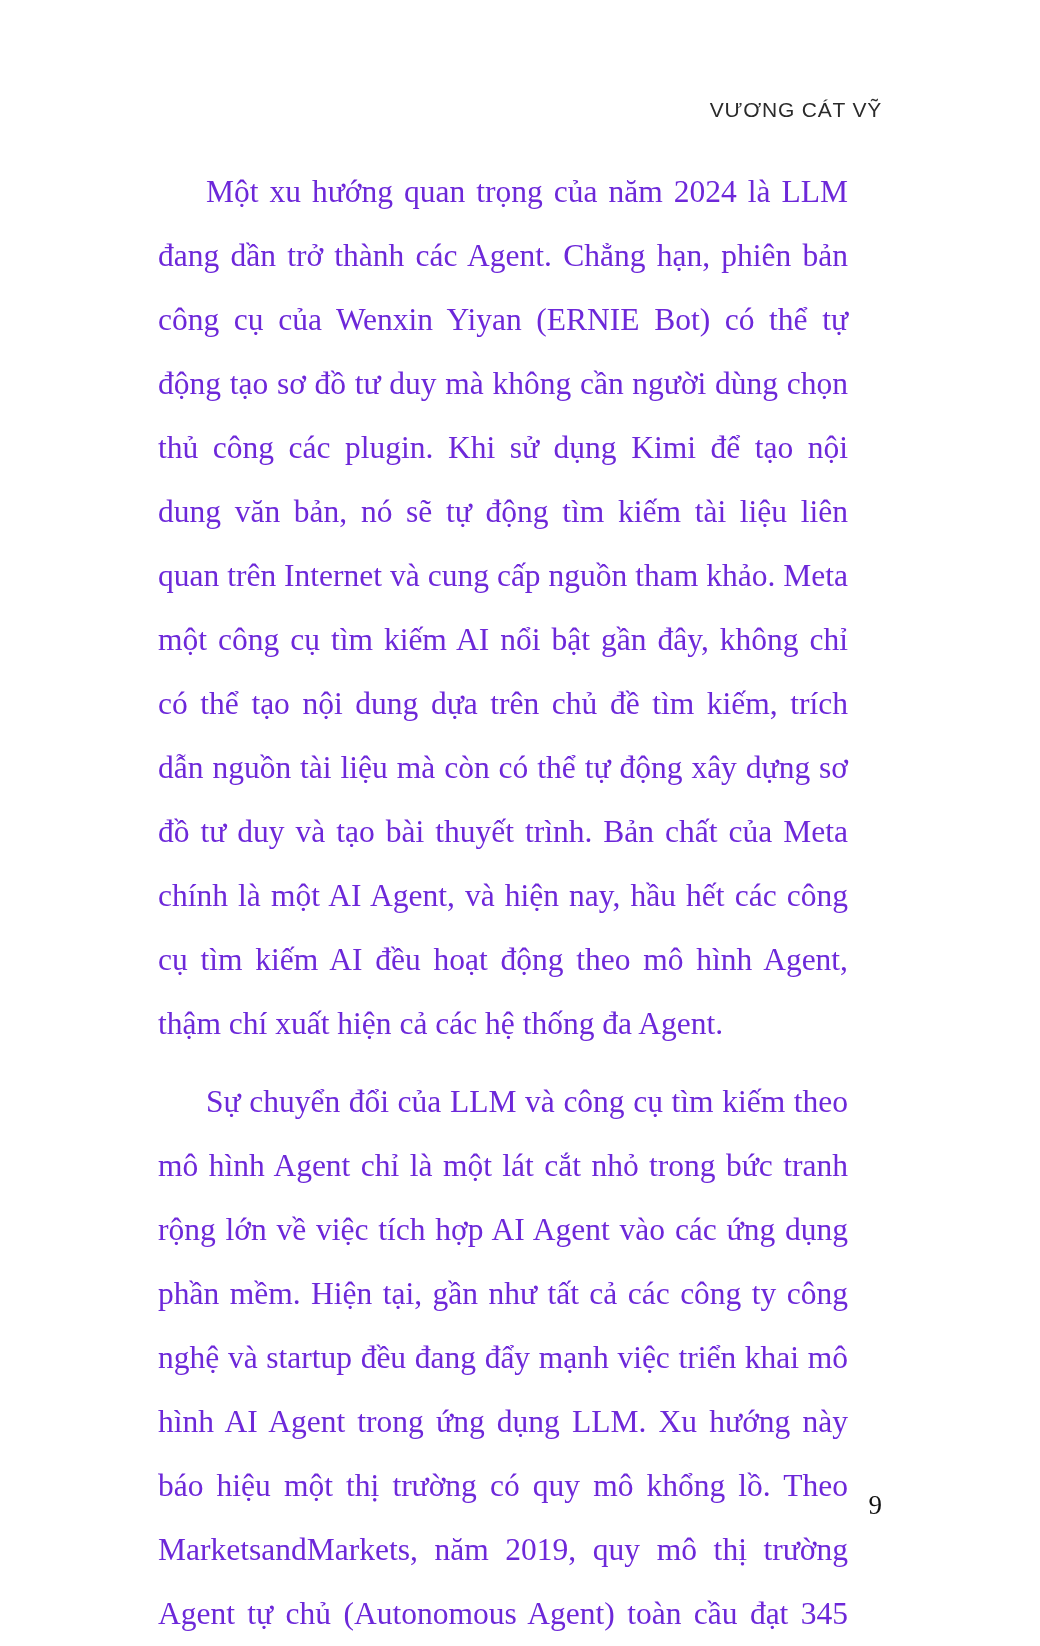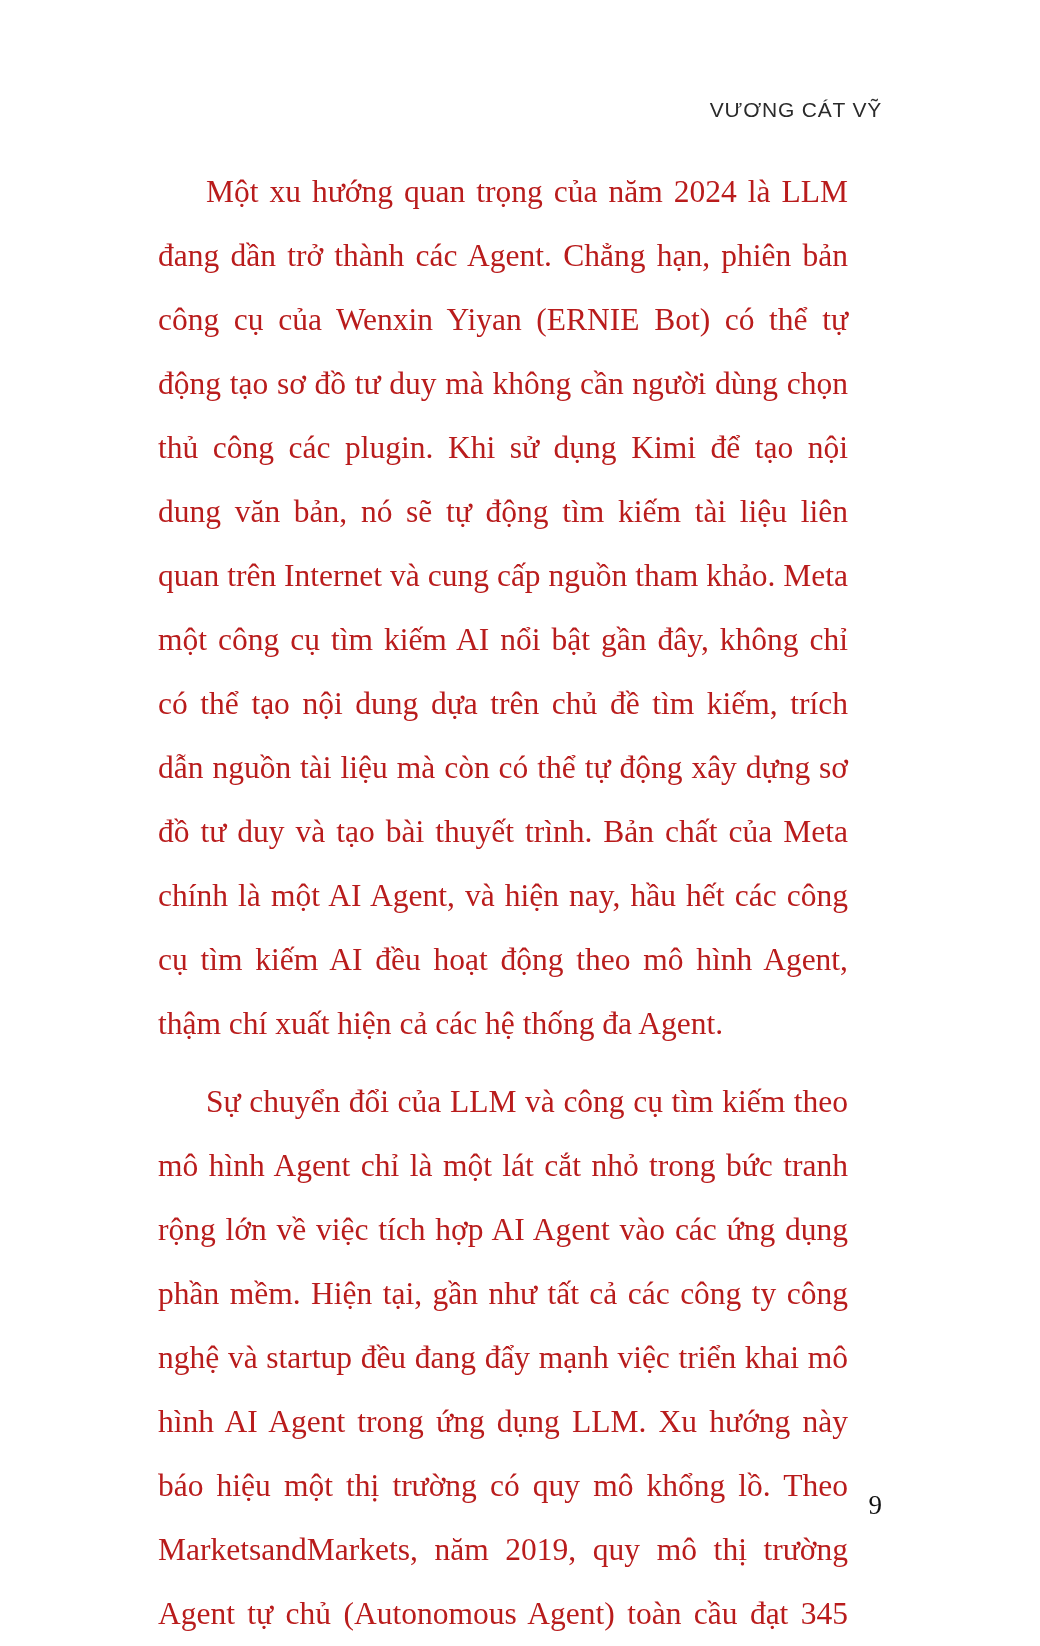--- a/index.html
+++ b/index.html
@@ -32,21 +32,21 @@
   .body-col {
     position: absolute;
     top: 160px;
     left: 158px;
     width: 690px;
   }
   .para {
     font-family: "Liberation Serif", "DejaVu Serif", serif;
     font-size: 31.5px;
     line-height: 64px;
-    color: #b91c1c;
+    color: #6d28d9;
     text-align: justify;
     text-justify: inter-word;
     margin: 0;
     text-indent: 48px;
     -webkit-hyphens: none;
     hyphens: none;
   }
   .para + .para {
     margin-top: 14px;
   }

